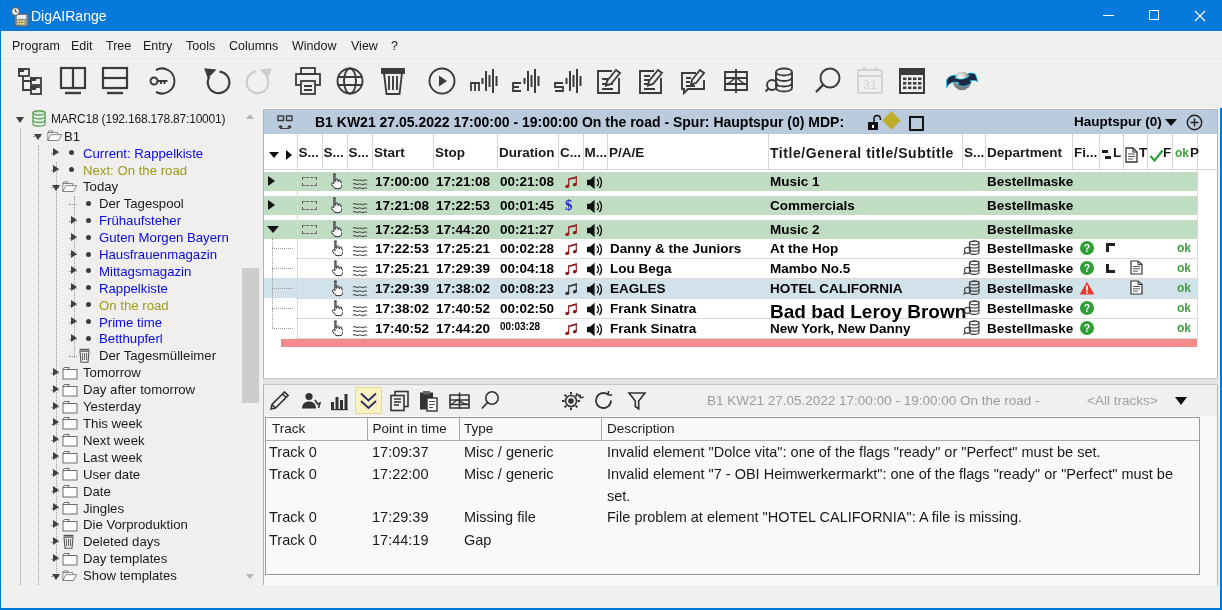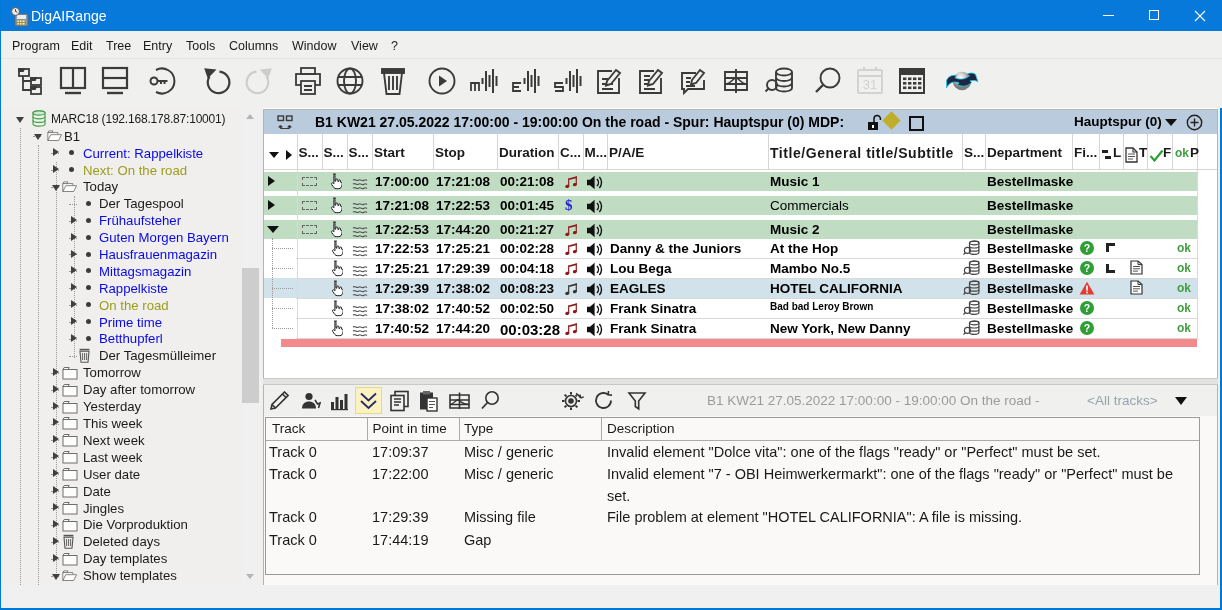--- a/index.html
+++ b/index.html
@@ -492,21 +492,21 @@
           <path d="M1 2.2 c2 -2 3.5 1.6 5.5 0 c2 -1.6 3.5 1.6 5.5 0 c1.2 -1 2 -.3 3 .3 M1 6.2 c2 -2 3.5 1.6 5.5 0 c2 -1.6 3.5 1.6 5.5 0 c1.2 -1 2 -.3 3 .3 M1 10.2 c2 -2 3.5 1.6 5.5 0 c2 -1.6 3.5 1.6 5.5 0 c1.2 -1 2 -.3 3 .3"></path>
         </svg></div>
   <div class="abs" style="left:111px;top:88px;font-size:13.5px;font-weight:bold;color:#000">17:21:08</div>
   <div class="abs" style="left:172px;top:88px;font-size:13.5px;font-weight:bold;color:#000">17:22:53</div>
   <div class="abs" style="left:236px;top:88px;font-size:13.5px;font-weight:bold;color:#000">00:01:45</div>
   <div class="abs" style="left:301px;top:87px;font-family:'Liberation Serif',serif;font-size:15px;font-weight:bold;color:#2323cc">$</div>
   <div class="abs" style="left:322px;top:89px"><svg width="18" height="15" viewBox="0 0 18 15">
           <path d="M1 4.8 h3 L8.6 .8 v13.4 L4 10.2 H1 z" fill="#111"></path>
           <path d="M11 4 a5 5 0 0 1 0 7 M13.4 2 a8.2 8.2 0 0 1 0 11" fill="none" stroke="#111" stroke-width="1.4"></path>
         </svg></div>
-  <div class="abs" style="left:506px;top:88px;font-size:13.5px;font-weight:normal;color:#000">Commercials</div>
+  <div class="abs" style="left:506px;top:88px;font-size:13.5px;font-weight:bold;color:#000">Commercials</div>
   <div class="abs" style="left:723px;top:88px;font-size:13.5px;font-weight:bold;color:#000">Bestellmaske</div>
   <div class="abs" style="left:3px;top:116px;width:0;height:0;border-left:6px solid transparent;border-right:6px solid transparent;border-top:7px solid #111"></div>
   <div class="abs" style="left:38px;top:115px;width:15px;height:9px;border:1px dashed #666"></div>
   <div class="abs" style="left:63px;top:111px"><svg width="15" height="17" viewBox="0 0 15 17">
           <path d="M6.3 1.1 c.95 0 1.7.77 1.7 1.7 v5.3 l.8.1 v-1.25 c0-.6.5-1.05 1.05-1.05 .6 0 1.05.45 1.05 1.05 v1.55 l.8.12 v-.7 c0-.55.45-.95.95-.95 .5 0 .95.4.95.95 v1.25 l.7.15 c.5.1.8.5.8 1 0 1.9-.3 3.4-1.1 4.35 -.55.65-1.35 1-2.25 1 h-2.6 c-.9 0-1.7-.4-2.2-1.1 l-2.3-3.1 c-.35-.45-.3-1.1.15-1.45 .45-.4 1.1-.35 1.5.1 l.6.7 v-7.97 c0-.93.75-1.7 1.7-1.7 z" fill="#fff" stroke="#222" stroke-width="1"></path>
         </svg></div>
   <div class="abs" style="left:88px;top:114px"><svg width="16" height="12" viewBox="0 0 16 12" fill="none" stroke="#555" stroke-width="1.1">
           <path d="M1 2.2 c2 -2 3.5 1.6 5.5 0 c2 -1.6 3.5 1.6 5.5 0 c1.2 -1 2 -.3 3 .3 M1 6.2 c2 -2 3.5 1.6 5.5 0 c2 -1.6 3.5 1.6 5.5 0 c1.2 -1 2 -.3 3 .3 M1 10.2 c2 -2 3.5 1.6 5.5 0 c2 -1.6 3.5 1.6 5.5 0 c1.2 -1 2 -.3 3 .3"></path>
         </svg></div>
   <div class="abs" style="left:111px;top:112px;font-size:13.5px;font-weight:bold;color:#000">17:22:53</div>
@@ -665,40 +665,40 @@
           <rect x="3.1" y="3.2" width="1.15" height="8" fill="#8b1a1a"></rect>
           <rect x="10.7" y="1.4" width="1.15" height="8" fill="#8b1a1a"></rect>
           <ellipse cx="2.3" cy="11.4" rx="2.1" ry="1.6" fill="#8b1a1a" transform="rotate(-15 2.3 11.4)"></ellipse>
           <ellipse cx="9.9" cy="9.6" rx="2.1" ry="1.6" fill="#8b1a1a" transform="rotate(-15 9.9 9.6)"></ellipse>
         </svg></div>
   <div class="abs" style="left:322px;top:192px"><svg width="18" height="15" viewBox="0 0 18 15">
           <path d="M1 4.8 h3 L8.6 .8 v13.4 L4 10.2 H1 z" fill="#111"></path>
           <path d="M11 4 a5 5 0 0 1 0 7 M13.4 2 a8.2 8.2 0 0 1 0 11" fill="none" stroke="#111" stroke-width="1.4"></path>
         </svg></div>
   <div class="abs" style="left:346px;top:191px;font-size:13.5px;font-weight:bold;color:#000;white-space:nowrap">Frank Sinatra</div>
-  <div class="abs" style="left:506px;top:191px;font-size:10px;font-weight:bold;color:#000;white-space:nowrap">Bad bad Leroy Brown</div>
+  <div class="abs" style="left:506px;top:191px;font-size:19px;font-weight:bold;color:#000;white-space:nowrap">Bad bad Leroy Brown</div>
   <div class="abs" style="left:699px;top:190px"><svg width="17" height="16" viewBox="0 0 17 16" fill="none" stroke="#444" stroke-width="1.2">
           <path d="M6.5 3 c0 -1.1 2.2 -1.8 4.7 -1.8 s4.7 .7 4.7 1.8 v9.6 c0 1.1 -2.2 1.8 -4.7 1.8 s-4.7 -.7 -4.7 -1.8 z"></path>
           <ellipse cx="11.2" cy="3" rx="4.7" ry="1.8"></ellipse>
           <path d="M6.5 6.2 c0 1.1 2.2 1.8 4.7 1.8 s4.7 -.7 4.7 -1.8 M6.5 9.4 c0 1.1 2.2 1.8 4.7 1.8 s4.7 -.7 4.7 -1.8"></path>
           <circle cx="4.4" cy="10.4" r="3" stroke-width="1.1"></circle>
           <path d="M2.3 12.7 l-1.8 2"></path>
         </svg></div>
   <div class="abs" style="left:723px;top:191px;font-size:13.5px;font-weight:bold;color:#000">Bestellmaske</div>
   <div class="abs" style="left:816px;top:191px;width:14px;height:14px;border-radius:50%;background:#2f9e34;color:#fff;font-size:10.5px;font-weight:bold;text-align:center;line-height:14px">?</div>
   <div class="abs" style="left:913px;top:191px;font-size:12px;font-weight:bold;color:#3f9e3f">ok</div>
   <div class="abs" style="left:64px;top:210px"><svg width="15" height="17" viewBox="0 0 15 17">
           <path d="M6.3 1.1 c.95 0 1.7.77 1.7 1.7 v5.3 l.8.1 v-1.25 c0-.6.5-1.05 1.05-1.05 .6 0 1.05.45 1.05 1.05 v1.55 l.8.12 v-.7 c0-.55.45-.95.95-.95 .5 0 .95.4.95.95 v1.25 l.7.15 c.5.1.8.5.8 1 0 1.9-.3 3.4-1.1 4.35 -.55.65-1.35 1-2.25 1 h-2.6 c-.9 0-1.7-.4-2.2-1.1 l-2.3-3.1 c-.35-.45-.3-1.1.15-1.45 .45-.4 1.1-.35 1.5.1 l.6.7 v-7.97 c0-.93.75-1.7 1.7-1.7 z" fill="#fff" stroke="#222" stroke-width="1"></path>
         </svg></div>
   <div class="abs" style="left:88px;top:213px"><svg width="16" height="12" viewBox="0 0 16 12" fill="none" stroke="#555" stroke-width="1.1">
           <path d="M1 2.2 c2 -2 3.5 1.6 5.5 0 c2 -1.6 3.5 1.6 5.5 0 c1.2 -1 2 -.3 3 .3 M1 6.2 c2 -2 3.5 1.6 5.5 0 c2 -1.6 3.5 1.6 5.5 0 c1.2 -1 2 -.3 3 .3 M1 10.2 c2 -2 3.5 1.6 5.5 0 c2 -1.6 3.5 1.6 5.5 0 c1.2 -1 2 -.3 3 .3"></path>
         </svg></div>
   <div class="abs" style="left:111px;top:211px;font-size:13.5px;font-weight:bold;color:#000">17:40:52</div>
   <div class="abs" style="left:172px;top:211px;font-size:13.5px;font-weight:bold;color:#000">17:44:20</div>
-  <div class="abs" style="left:236px;top:211px;font-size:15px;font-weight:bold;color:#000">00:03:28</div>
+  <div class="abs" style="left:236px;top:211px;font-size:10px;font-weight:bold;color:#000">00:03:28</div>
   <div class="abs" style="left:301px;top:212px"><svg width="14" height="14" viewBox="0 0 14 14">
           <path d="M4.2 3.2 L11.8 1.2 V2.9 L4.2 4.9 z" fill="#8b1a1a"></path>
           <rect x="3.1" y="3.2" width="1.15" height="8" fill="#8b1a1a"></rect>
           <rect x="10.7" y="1.4" width="1.15" height="8" fill="#8b1a1a"></rect>
           <ellipse cx="2.3" cy="11.4" rx="2.1" ry="1.6" fill="#8b1a1a" transform="rotate(-15 2.3 11.4)"></ellipse>
           <ellipse cx="9.9" cy="9.6" rx="2.1" ry="1.6" fill="#8b1a1a" transform="rotate(-15 9.9 9.6)"></ellipse>
         </svg></div>
   <div class="abs" style="left:322px;top:212px"><svg width="18" height="15" viewBox="0 0 18 15">
           <path d="M1 4.8 h3 L8.6 .8 v13.4 L4 10.2 H1 z" fill="#111"></path>
           <path d="M11 4 a5 5 0 0 1 0 7 M13.4 2 a8.2 8.2 0 0 1 0 11" fill="none" stroke="#111" stroke-width="1.4"></path>

